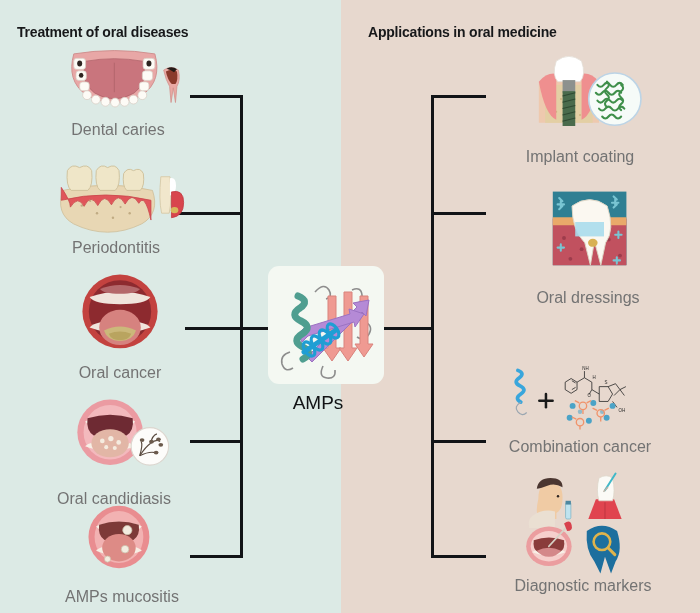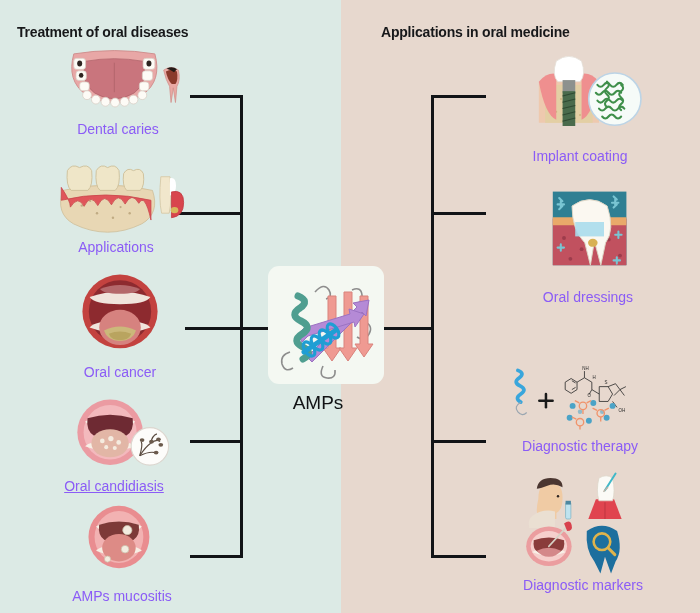--- a/index.html
+++ b/index.html
@@ -14,26 +14,26 @@
   }
   .panel{position:absolute;top:0;height:613px;}
   #panel-left{left:0;width:341px;background:#dceae5;}
   #panel-right{left:341px;width:359px;background:#e7d8ce;}
 
   .panel-title{
     position:absolute;font-weight:bold;color:#17181a;
     font-size:14px;letter-spacing:-0.2px;white-space:nowrap;
   }
   #title-left{left:17px;top:24px;}
-  #title-right{left:368px;top:24px;margin-left:13px;}
+  #title-right{left:368px;top:24px;}
 
   .node{position:absolute;}
   .node-label{
     position:absolute;width:100%;text-align:center;
-    font-size:14px;color:#8b5cf6;white-space:nowrap;
+    font-size:16px;color:#737373;white-space:nowrap;
     left:0;
   }
   .art{position:absolute;left:0;top:0;width:100%;height:100%;}
 
   
   .line{position:absolute;background:#121417;}
   .h{height:3px;}
   .v{width:3px;}
 
   
@@ -168,21 +168,21 @@
         <path d="M110 18 q5 -9 13 -4 q9 -5 13 4 q2 16 -4 22 l-18 0 q-6 -6 -4 -22 z"></path>
       </g>
 
       <g transform="translate(155,22)">
         <path d="M4 0 l12 0 q3 30 -1 48 l-10 0 q-4 -18 -1 -48 z" fill="#f1e7cc" stroke="#d3c49e" stroke-width="1"></path>
         <path d="M16 2 q8 -2 8 10 q0 10 -8 13 z" fill="#ffffff"></path>
         <path d="M18 20 q16 -4 16 14 q0 18 -16 20 l0 -34 z" fill="#d8454d" stroke="#bf3840" stroke-width="1"></path>
         <ellipse cx="22" cy="44" rx="5" ry="4" fill="#d8b85c"></ellipse>
       </g>
     </svg>
-    <div class="node-label" style="top:79px;">Applications</div>
+    <div class="node-label" style="top:79px;">Periodontitis</div>
   </div>
 
   <div class="node" style="left:20px;top:273px;width:200px;height:110px;">
     <svg class="art" viewBox="0 0 200 110" style="height:88px;">
       <ellipse cx="100" cy="48" rx="47" ry="46" fill="#c3423f"></ellipse>
       <ellipse cx="100" cy="48" rx="39" ry="39" fill="#8d2a2f"></ellipse>
       <path d="M62 30 q38 -14 76 0 q-6 9 -38 9 q-32 0 -38 -9 z" fill="#f0e4dc"></path>
       <path d="M62 68 q38 14 76 0 q-6 -8 -38 -8 q-32 0 -38 8 z" fill="#f0e4dc"></path>
       <path d="M75 20 q25 -10 50 0 q-4 6 -25 6 q-21 0 -25 -6 z" fill="#b4686b"></path>
       <ellipse cx="100" cy="68" rx="26" ry="22" fill="#d6827f"></ellipse>
@@ -217,21 +217,21 @@
         <path d="M147 58 q2 -10 8 -12"></path>
       </g>
       <g fill="#6b5a4c">
         <ellipse cx="148" cy="56" rx="3" ry="2.4"></ellipse>
           <ellipse cx="157" cy="53" rx="3" ry="2.4"></ellipse>
         <ellipse cx="160" cy="60" rx="3" ry="2.4"></ellipse>
           <ellipse cx="136" cy="54" rx="3" ry="2.4"></ellipse>
         <ellipse cx="154" cy="70" rx="3" ry="2.4"></ellipse>
       </g>
     </svg>
-    <div class="node-label" style="top:80px;text-decoration:underline;">Oral candidiasis</div>
+    <div class="node-label" style="top:92px;">Oral candidiasis</div>
   </div>
 
   <div class="node" style="left:22px;top:505px;width:200px;height:105px;">
     <svg class="art" viewBox="0 0 200 105" style="height:80px;">
       <ellipse cx="96" cy="42" rx="40" ry="41" fill="#e98d90"></ellipse>
       <ellipse cx="96" cy="42" rx="32" ry="34" fill="#f2b2b2"></ellipse>
       <path d="M66 28 q30 -12 60 0 q-5 8 -30 8 q-25 0 -30 -8 z" fill="#f7eee4"></path>
       <path d="M66 60 q30 13 60 0 q-5 -7 -30 -7 q-25 0 -30 7 z" fill="#f7eee4"></path>
       <path d="M70 26 q26 -9 52 0 q2 14 -7 20 l-38 0 q-9 -6 -7 -20 z" fill="#7d3a38"></path>
       <ellipse cx="96" cy="56" rx="22" ry="18" fill="#dd8b86"></ellipse>
@@ -351,21 +351,21 @@
       </g>
       <g stroke="#f0936b" stroke-width="1.8" fill="none">
         <circle cx="118" cy="62" r="5"></circle>
           <path d="M118 67 l0 6 M113 58 l-6 -3 M123 58 l6 -3"></path>
         <circle cx="142" cy="72" r="5"></circle>
           <path d="M142 77 l0 6 M137 68 l-6 -3 M147 68 l6 -3"></path>
         <circle cx="114" cy="84" r="5"></circle>
           <path d="M114 89 l0 5 M109 80 l-6 -3"></path>
       </g>
     </svg>
-    <div class="node-label" style="top:78px;">Diagnostic therapy</div>
+    <div class="node-label" style="top:78px;">Combination cancer</div>
   </div>
 
   <div class="node" style="left:476px;top:472px;width:214px;height:132px;">
     <svg class="art" viewBox="0 0 214 132" style="height:100px;">
 
       <g>
         <path d="M48 36 q0 -22 16 -22 q16 0 16 20 q0 16 -8 20 l0 8 l-24 0 q-4 -10 0 -26 z" fill="#f0cba4"></path>
         <path d="M46 22 q2 -14 18 -14 q16 0 16 12 q-10 -6 -20 -2 q-10 4 -14 4 z" fill="#4b3630"></path>
         <path d="M40 58 q14 -10 30 -6 l0 22 l-34 0 q-2 -12 4 -16 z" fill="#eadfd2"></path>
         <circle cx="74" cy="32" r="1.6" fill="#2e2420"></circle>

